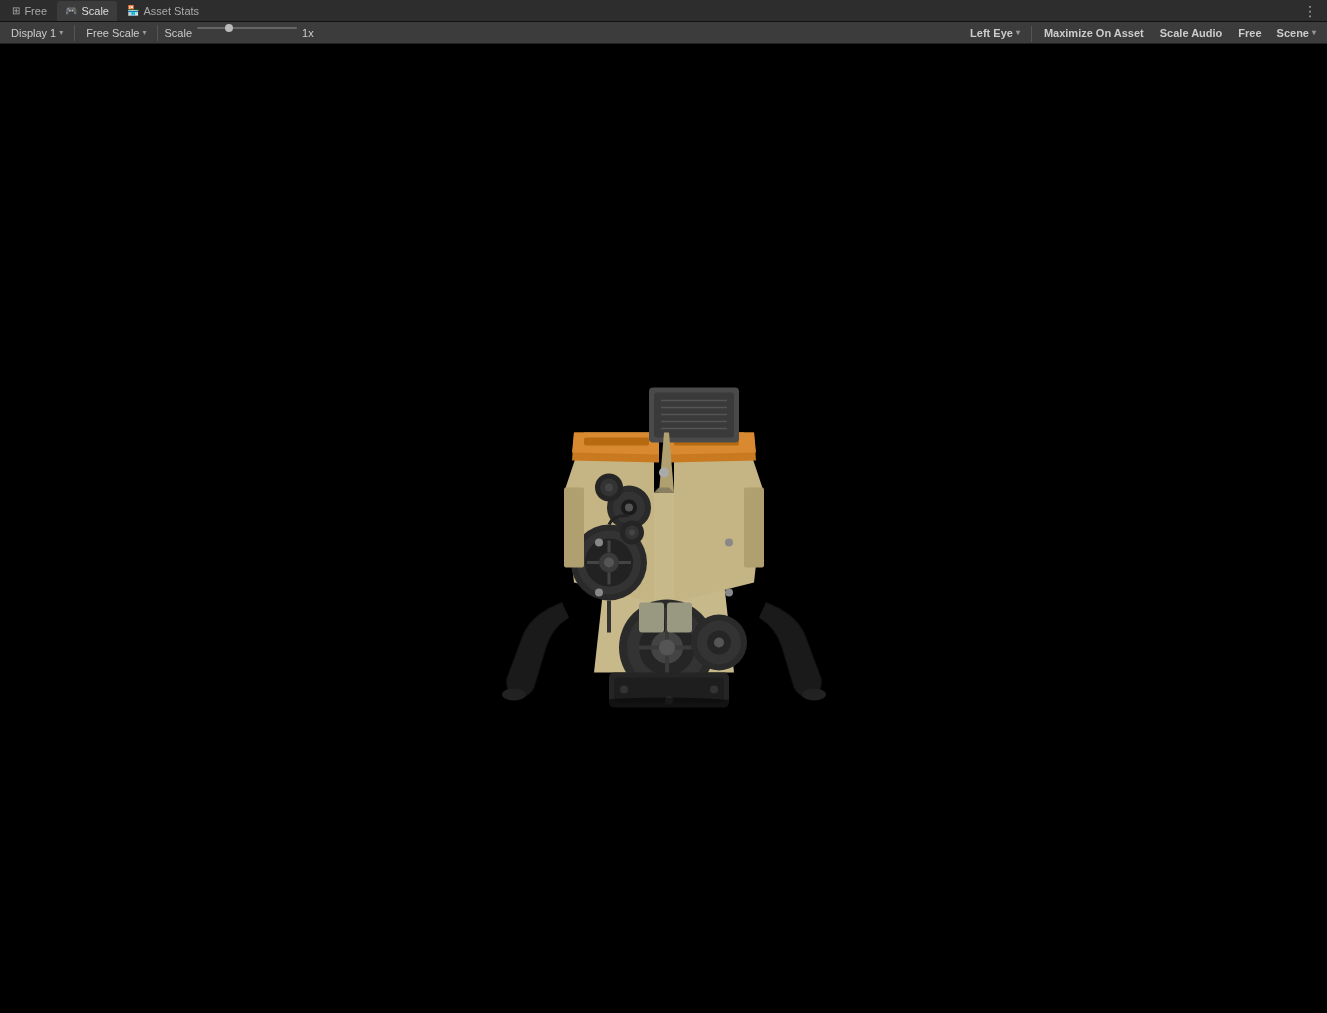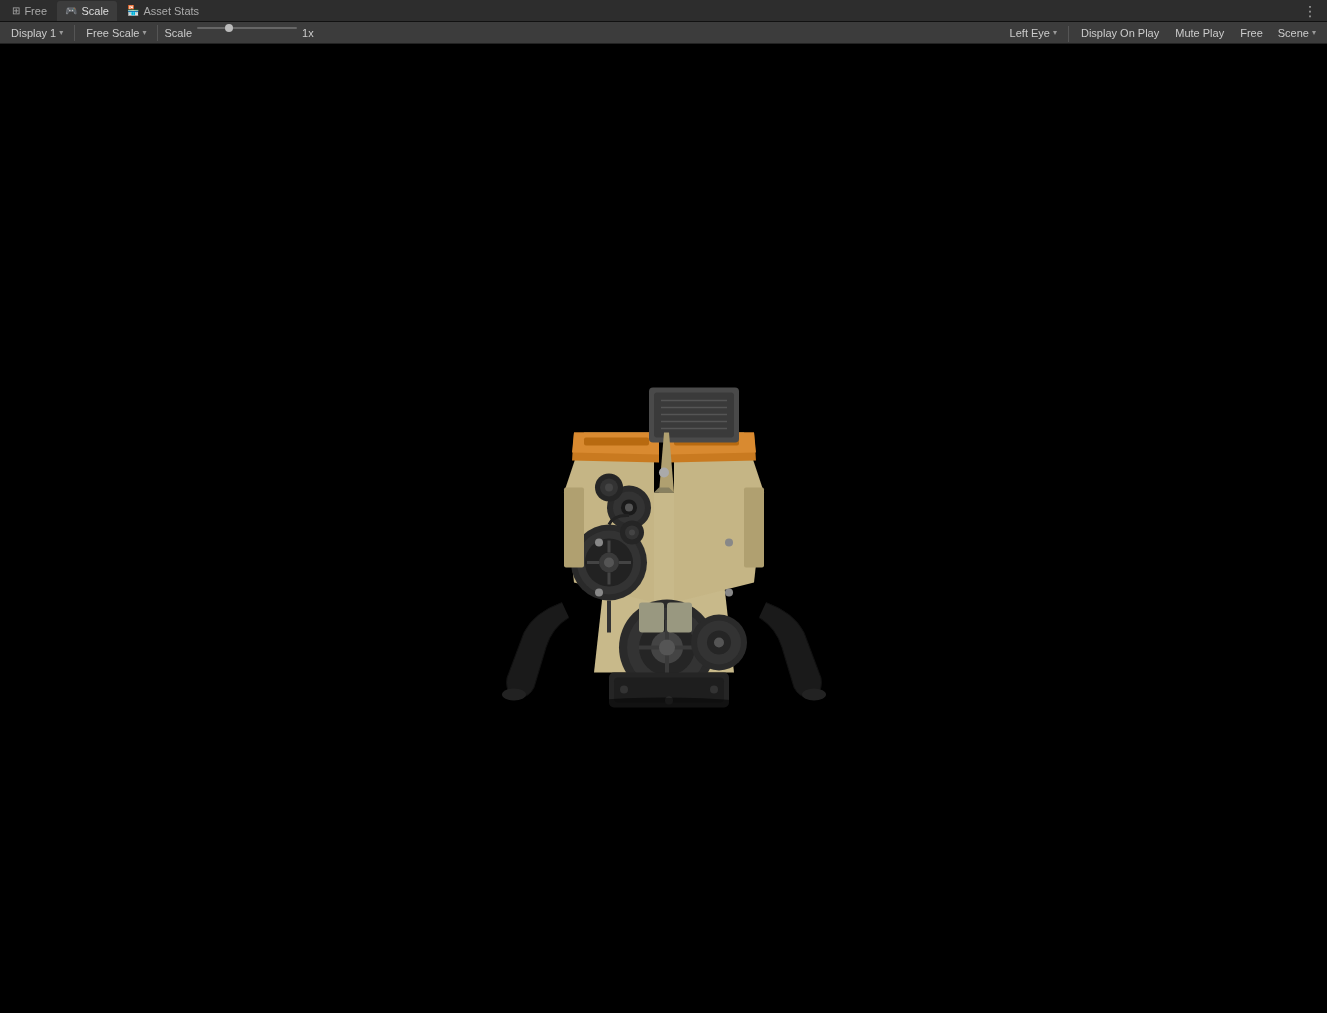--- a/index.html
+++ b/index.html
@@ -104,20 +104,21 @@
       height: 8px;
       background: #bbb;
       border-radius: 50%;
       cursor: pointer;
     }
     .toolbar-right {
       margin-left: auto;
       display: flex;
       align-items: flex-end;
       gap: 4px;
+      font-weight: bold;
     }
     .toolbar-btn {
       padding: 1px 6px;
       height: 18px;
       font-size: 11px;
       color: #ccc;
       cursor: pointer;
       border-radius: 2px;
       white-space: nowrap;
       display: flex;
@@ -190,24 +191,24 @@
     <span>1x</span>
   </div>
 
   <div class="toolbar-right">
     <div class="toolbar-item">
       <span>Left Eye</span>
       <span class="chevron">▾</span>
     </div>
     <div class="toolbar-separator"></div>
     <div class="toolbar-btn">
-      <span>Display On Play</span>
+      <span>Maximize On Asset</span>
     </div>
     <div class="toolbar-btn">
-      <span>Mute Play</span>
+      <span>Scale Audio</span>
     </div>
     <div class="toolbar-btn">
       <span>Free</span>
     </div>
     <div class="toolbar-item">
       <span>Scene</span>
       <span class="chevron">▾</span>
     </div>
   </div>
 </div>

